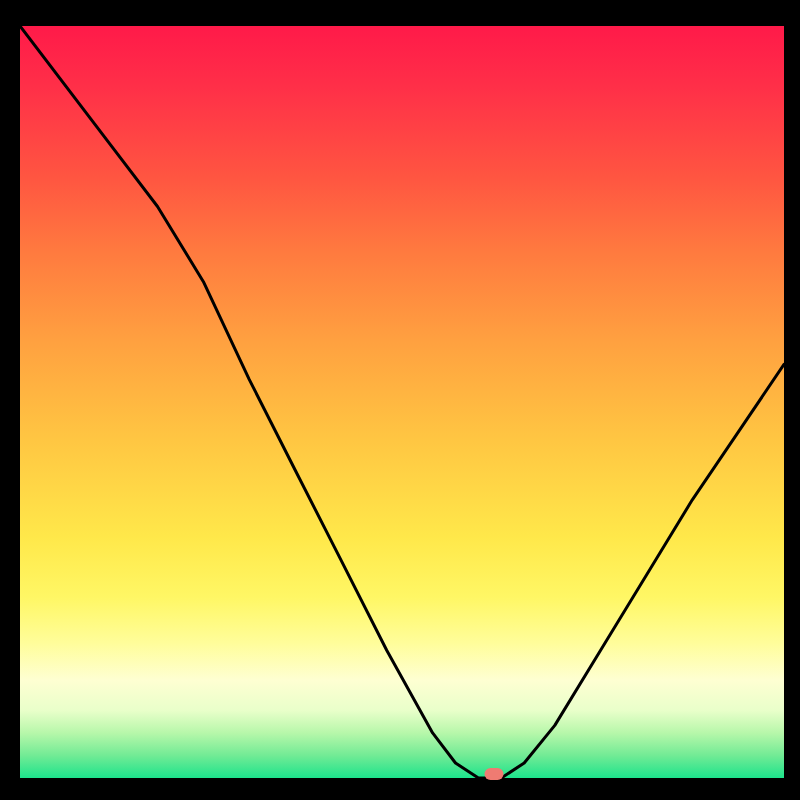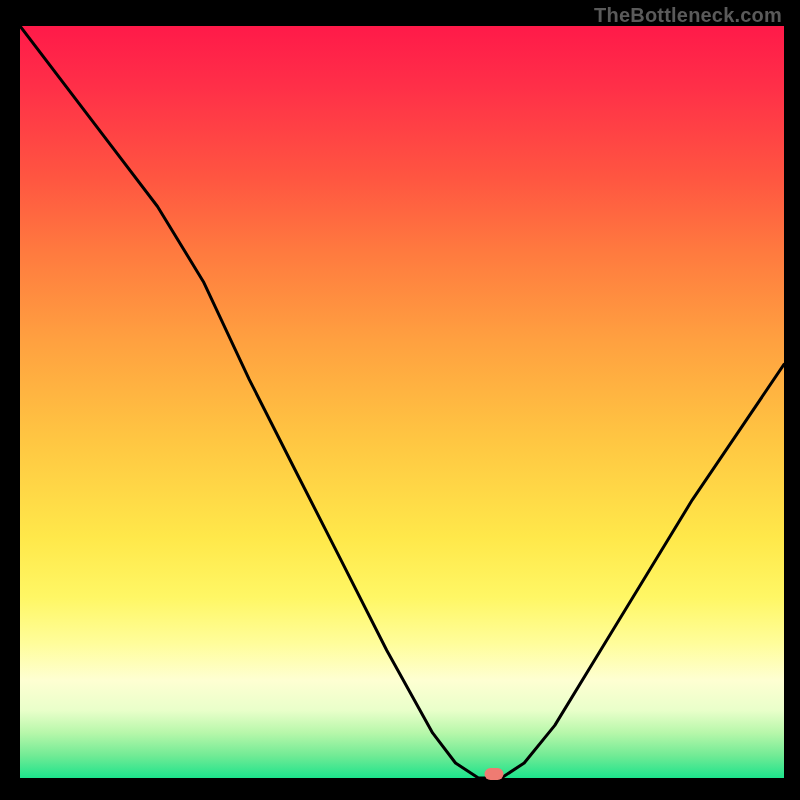--- a/index.html
+++ b/index.html
@@ -65,21 +65,20 @@
     border-radius: 6px;
     background: #ef7b72;
     z-index: 12;
     transform: translate(-50%, -50%);
   }
 </style>
 </head>
 <body>
 
 <div class="frame">
-  <div class="watermark">TheBottleneck.com</div>
 
   <div class="plot">
     <svg class="curve" viewBox="0 0 764 752" preserveAspectRatio="none">
       <path id="curve-path" d="M0.0 0.0 L45.8 60.2 L91.7 120.3 L137.5 180.5 L183.4 255.7 L229.2 353.4 L275.0 443.7 L320.9 533.9 L366.7 624.2 L412.6 706.9 L435.5 737.0 L458.4 752.0 L481.3 752.0 L504.2 737.0 L534.8 699.4 L580.6 624.2 L626.5 549.0 L672.3 473.8 L718.2 406.1 L764.0 338.4" fill="none" stroke="#000" stroke-width="3" stroke-linejoin="round" stroke-linecap="round"></path>
     </svg>
     <div class="marker" id="marker" style="left: 473.68px; top: 748.24px; background: rgb(239, 123, 114);"></div>
   </div>
 </div>
 
 </body></html>

